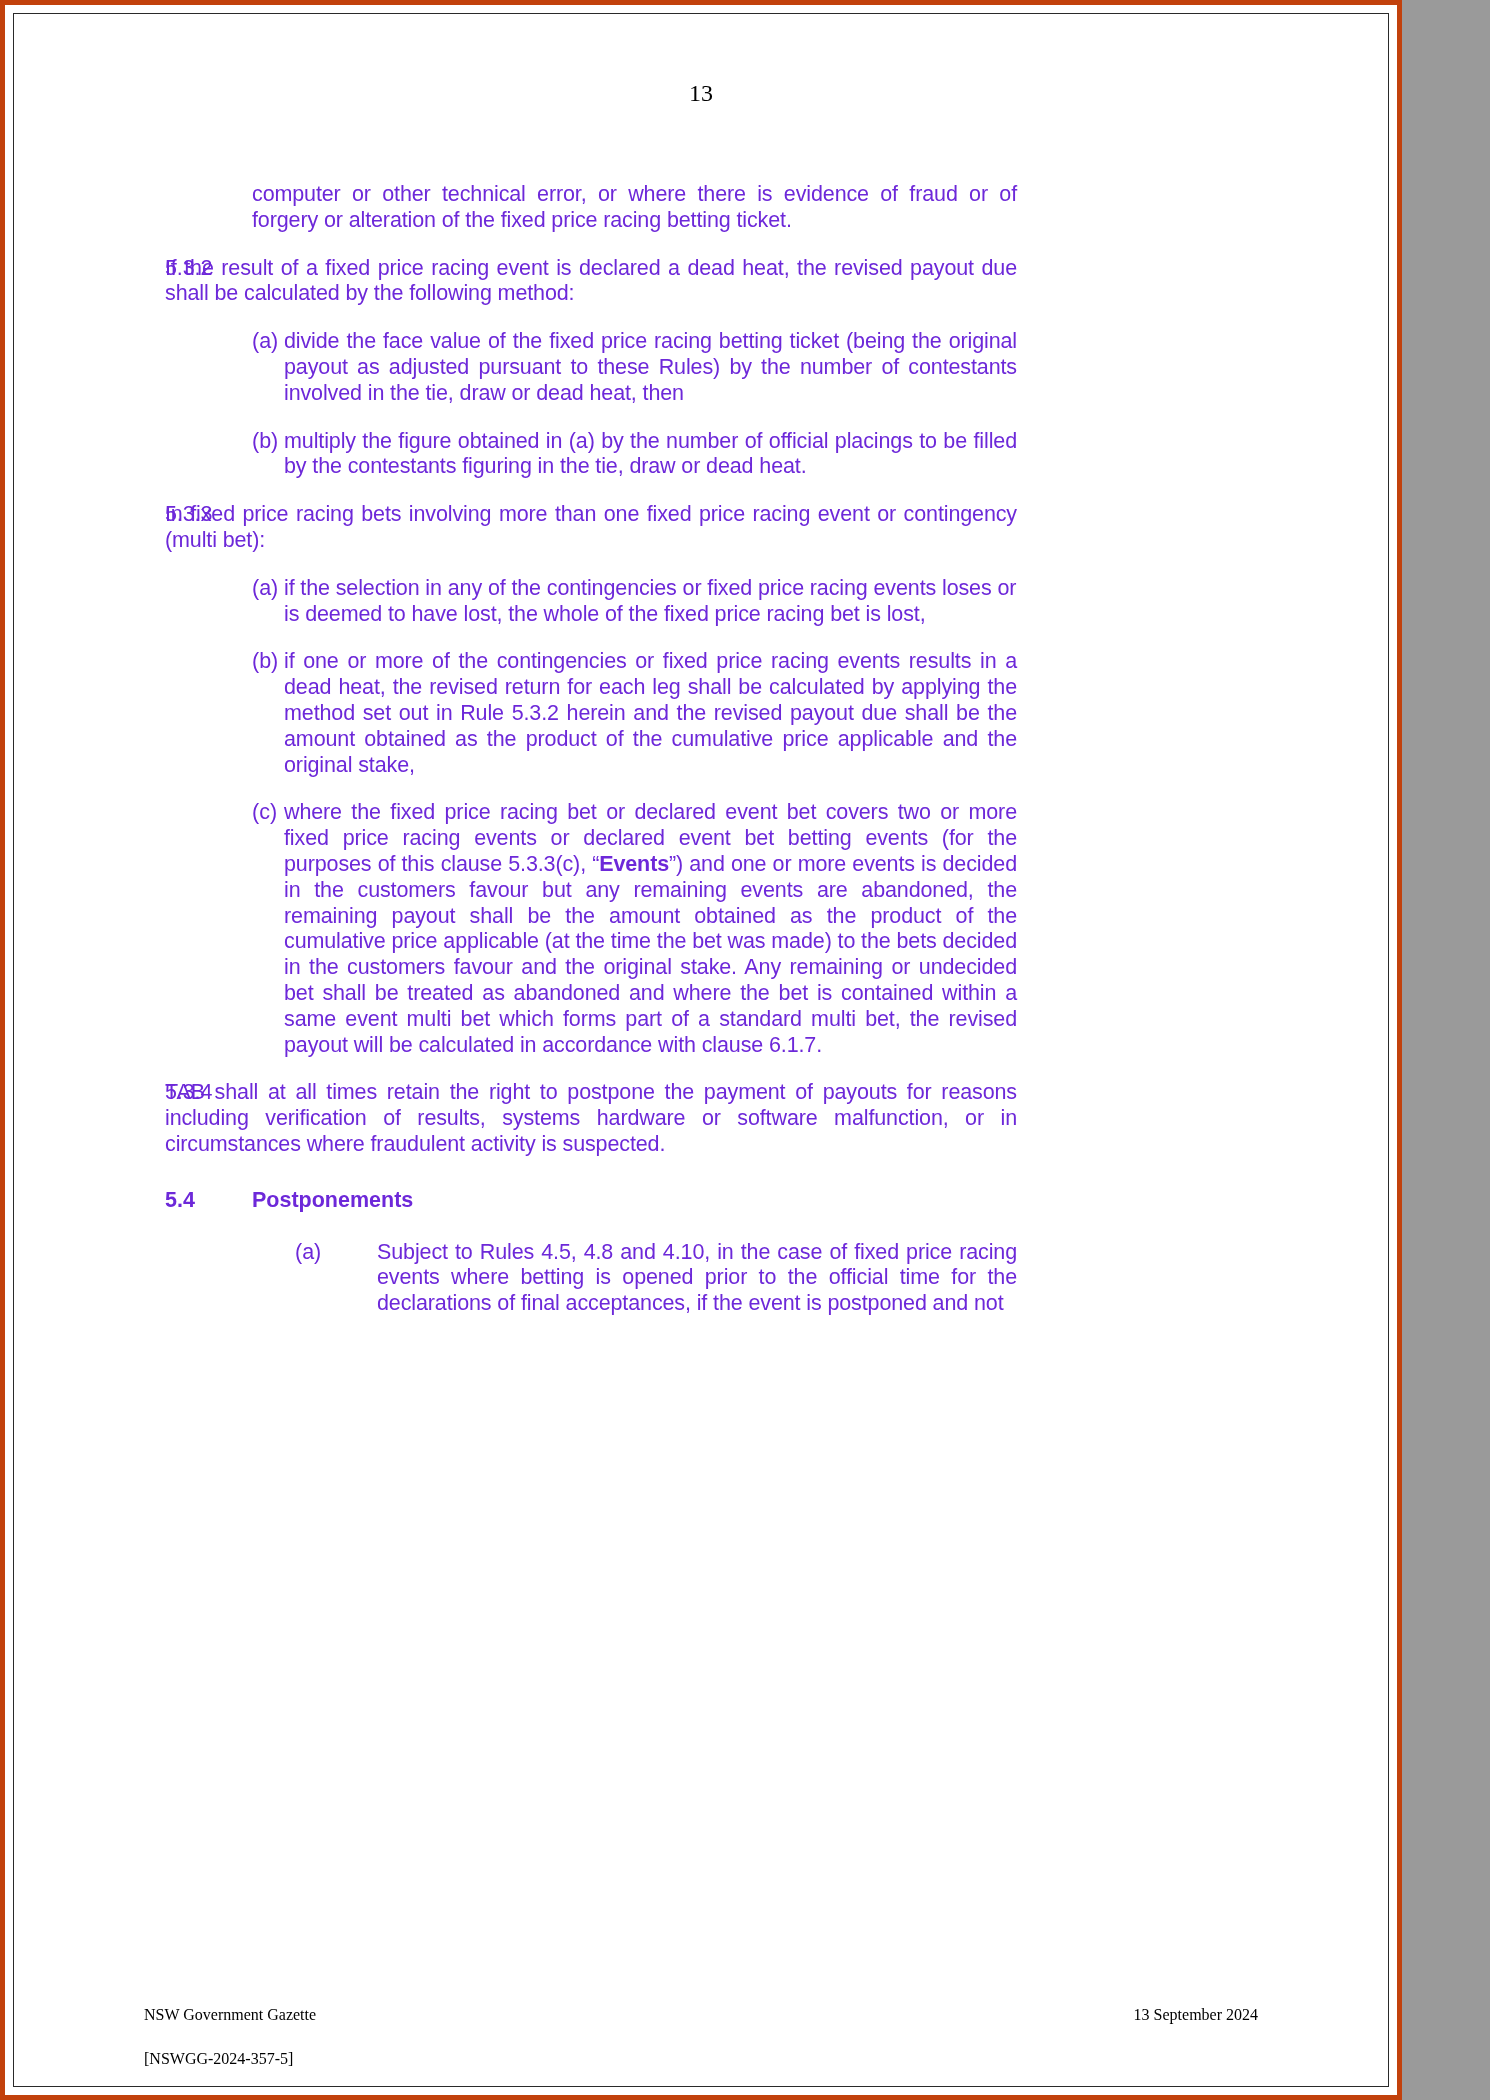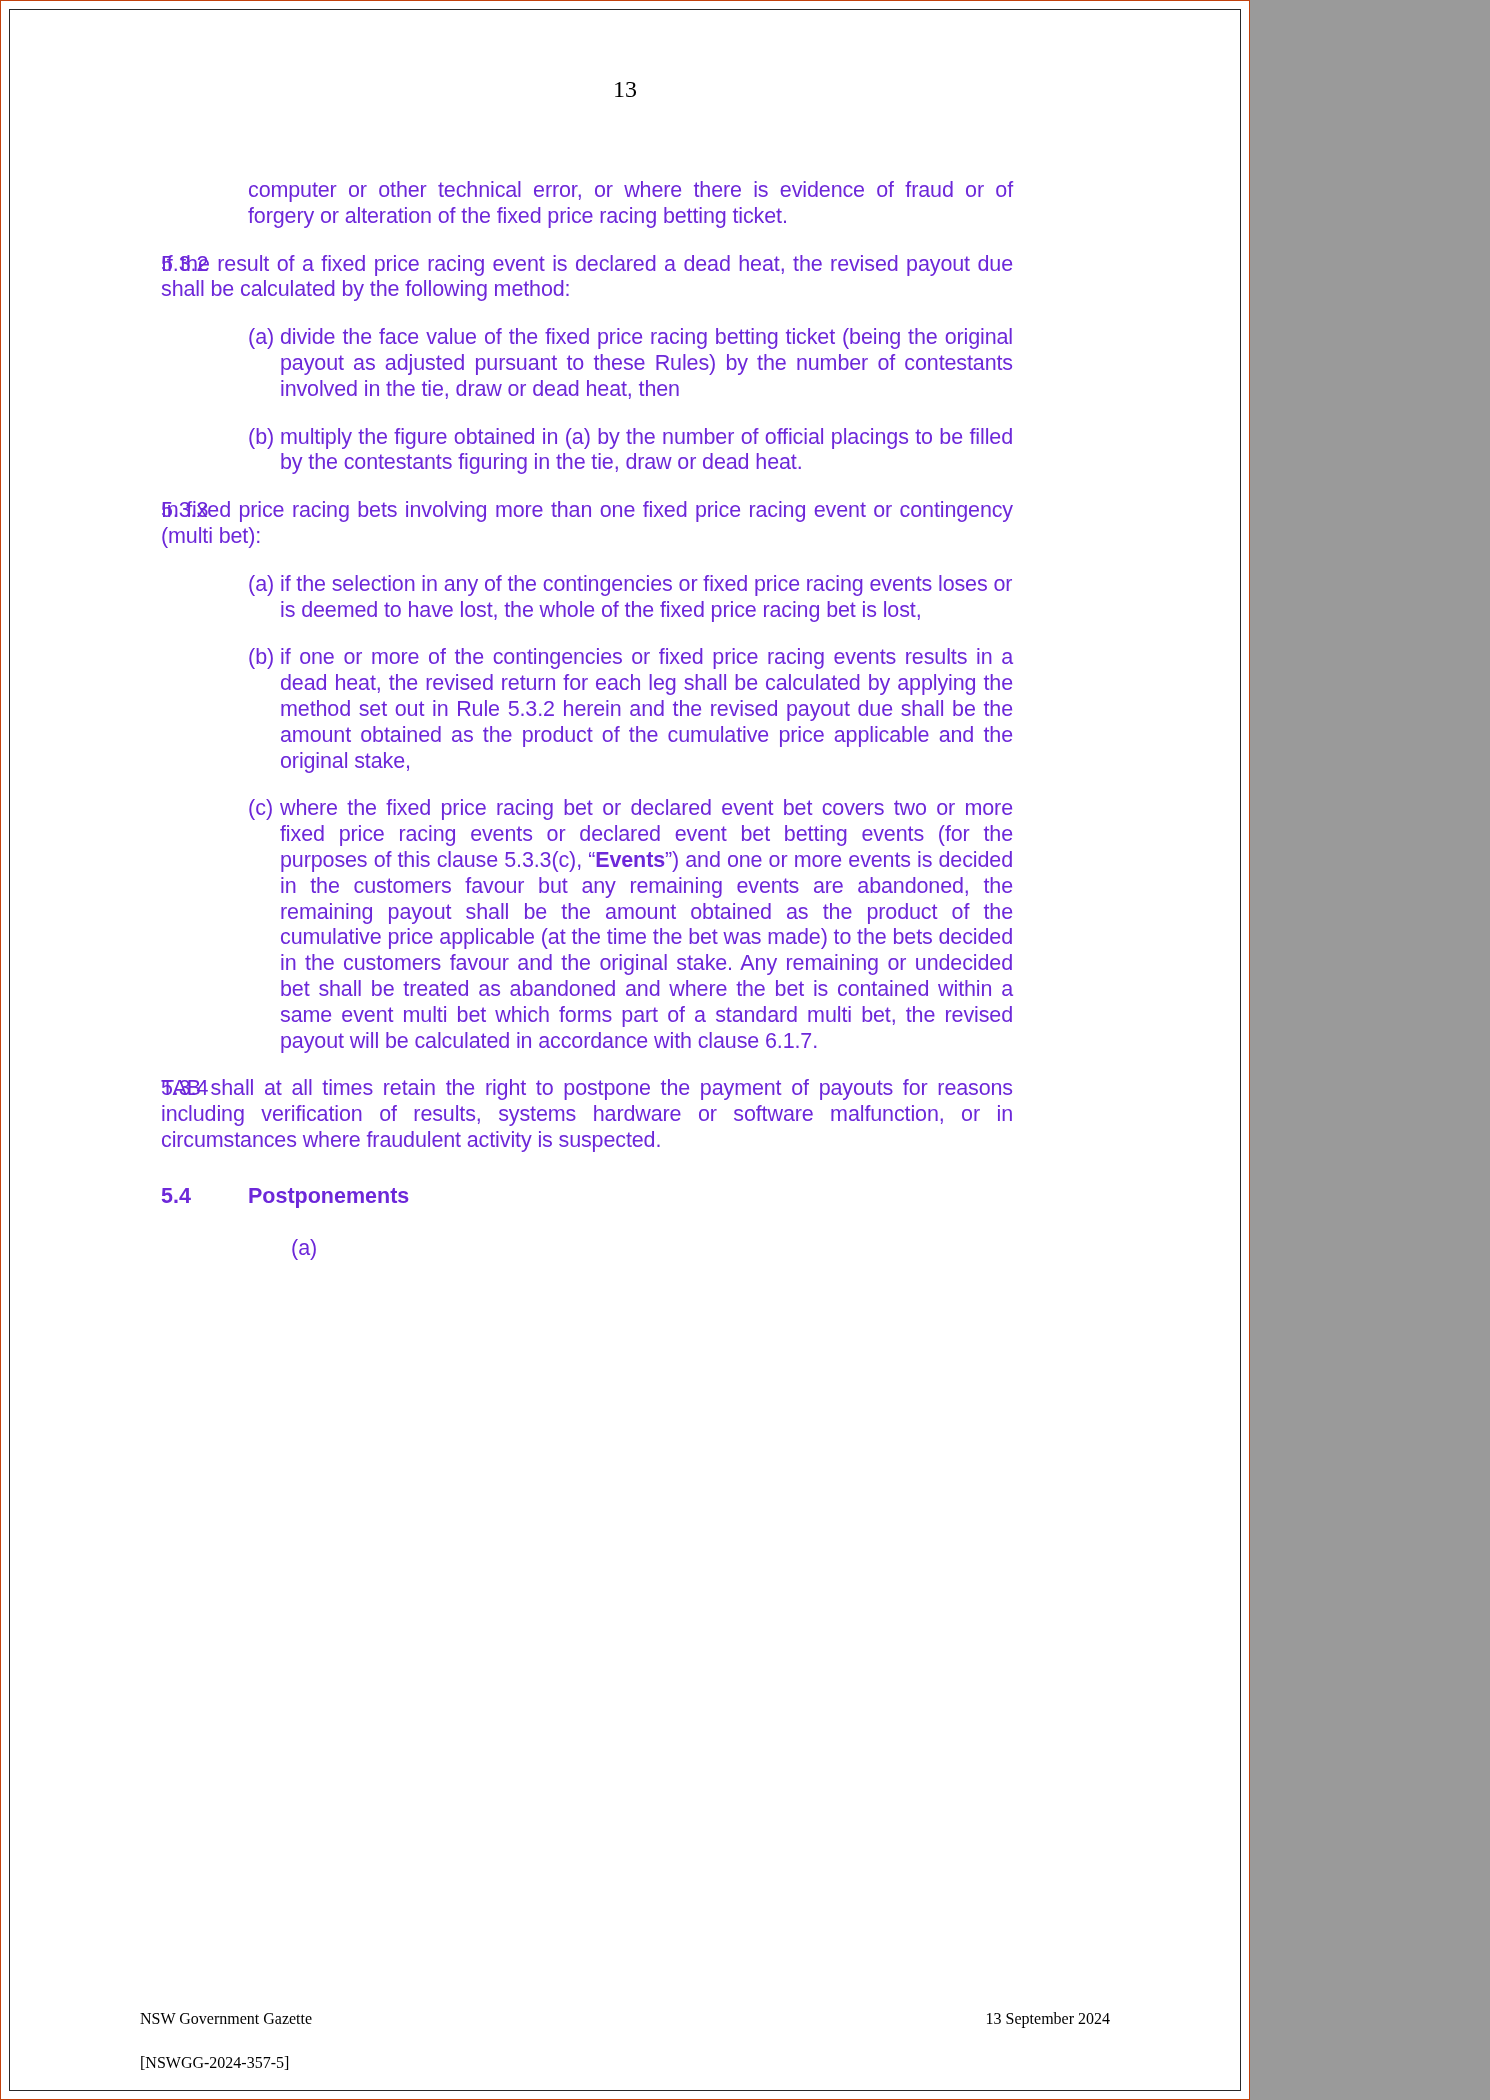--- a/index.html
+++ b/index.html
@@ -1,21 +1,21 @@
 <!DOCTYPE html>
 <html><head>
 <meta charset="utf-8">
 <style>
   html,body{margin:0;padding:0;background:#9a9a9a;}
   body{width:1490px;height:2100px;font-family:"Liberation Sans",sans-serif;}
 
   .page-frame{
-    position:absolute; left:0; top:0; width:1250px; height:2100px;
+    position:absolute; left:0; top:0; width:1402px; height:2100px;
     box-sizing:border-box; background:#ffffff;
-    border:1px solid #c2410c;
+    border:5px solid #c2410c;
   }
   .page-inner{
     position:absolute; left:8px; top:8px; right:8px; bottom:8px;
     background:#ffffff; border:1px solid #2a2a2a;
     box-sizing:border-box; overflow:hidden;
   }
 
   
   .page-number{
     position:absolute; left:0; right:0; top:66px;
@@ -130,20 +130,21 @@
         <div class="txt">TAB shall at all times retain the right to postpone the payment of payouts for reasons including verification of results, systems hardware or software malfunction, or in circumstances where fraudulent activity is suspected.</div>
       </div>
 
       <div class="heading">
         <div class="hnum">5.4</div>
         <div class="htxt">Postponements</div>
       </div>
 
       <div class="subitem wide">
         <div class="marker">(a)</div>
+        <div class="stxt">Subject to Rules 4.5, 4.8 and 4.10, in the case of fixed price racing events where betting is opened prior to the official time for the declarations of final acceptances, if the event is postponed and not</div>
       </div>
 
     </div>
 
     <div class="footer">
       <span class="f-left">[NSWGG-2024-357-5]</span>
       <span class="f-center">NSW Government Gazette</span>
       <span class="f-right">13 September 2024</span>
     </div>
 

